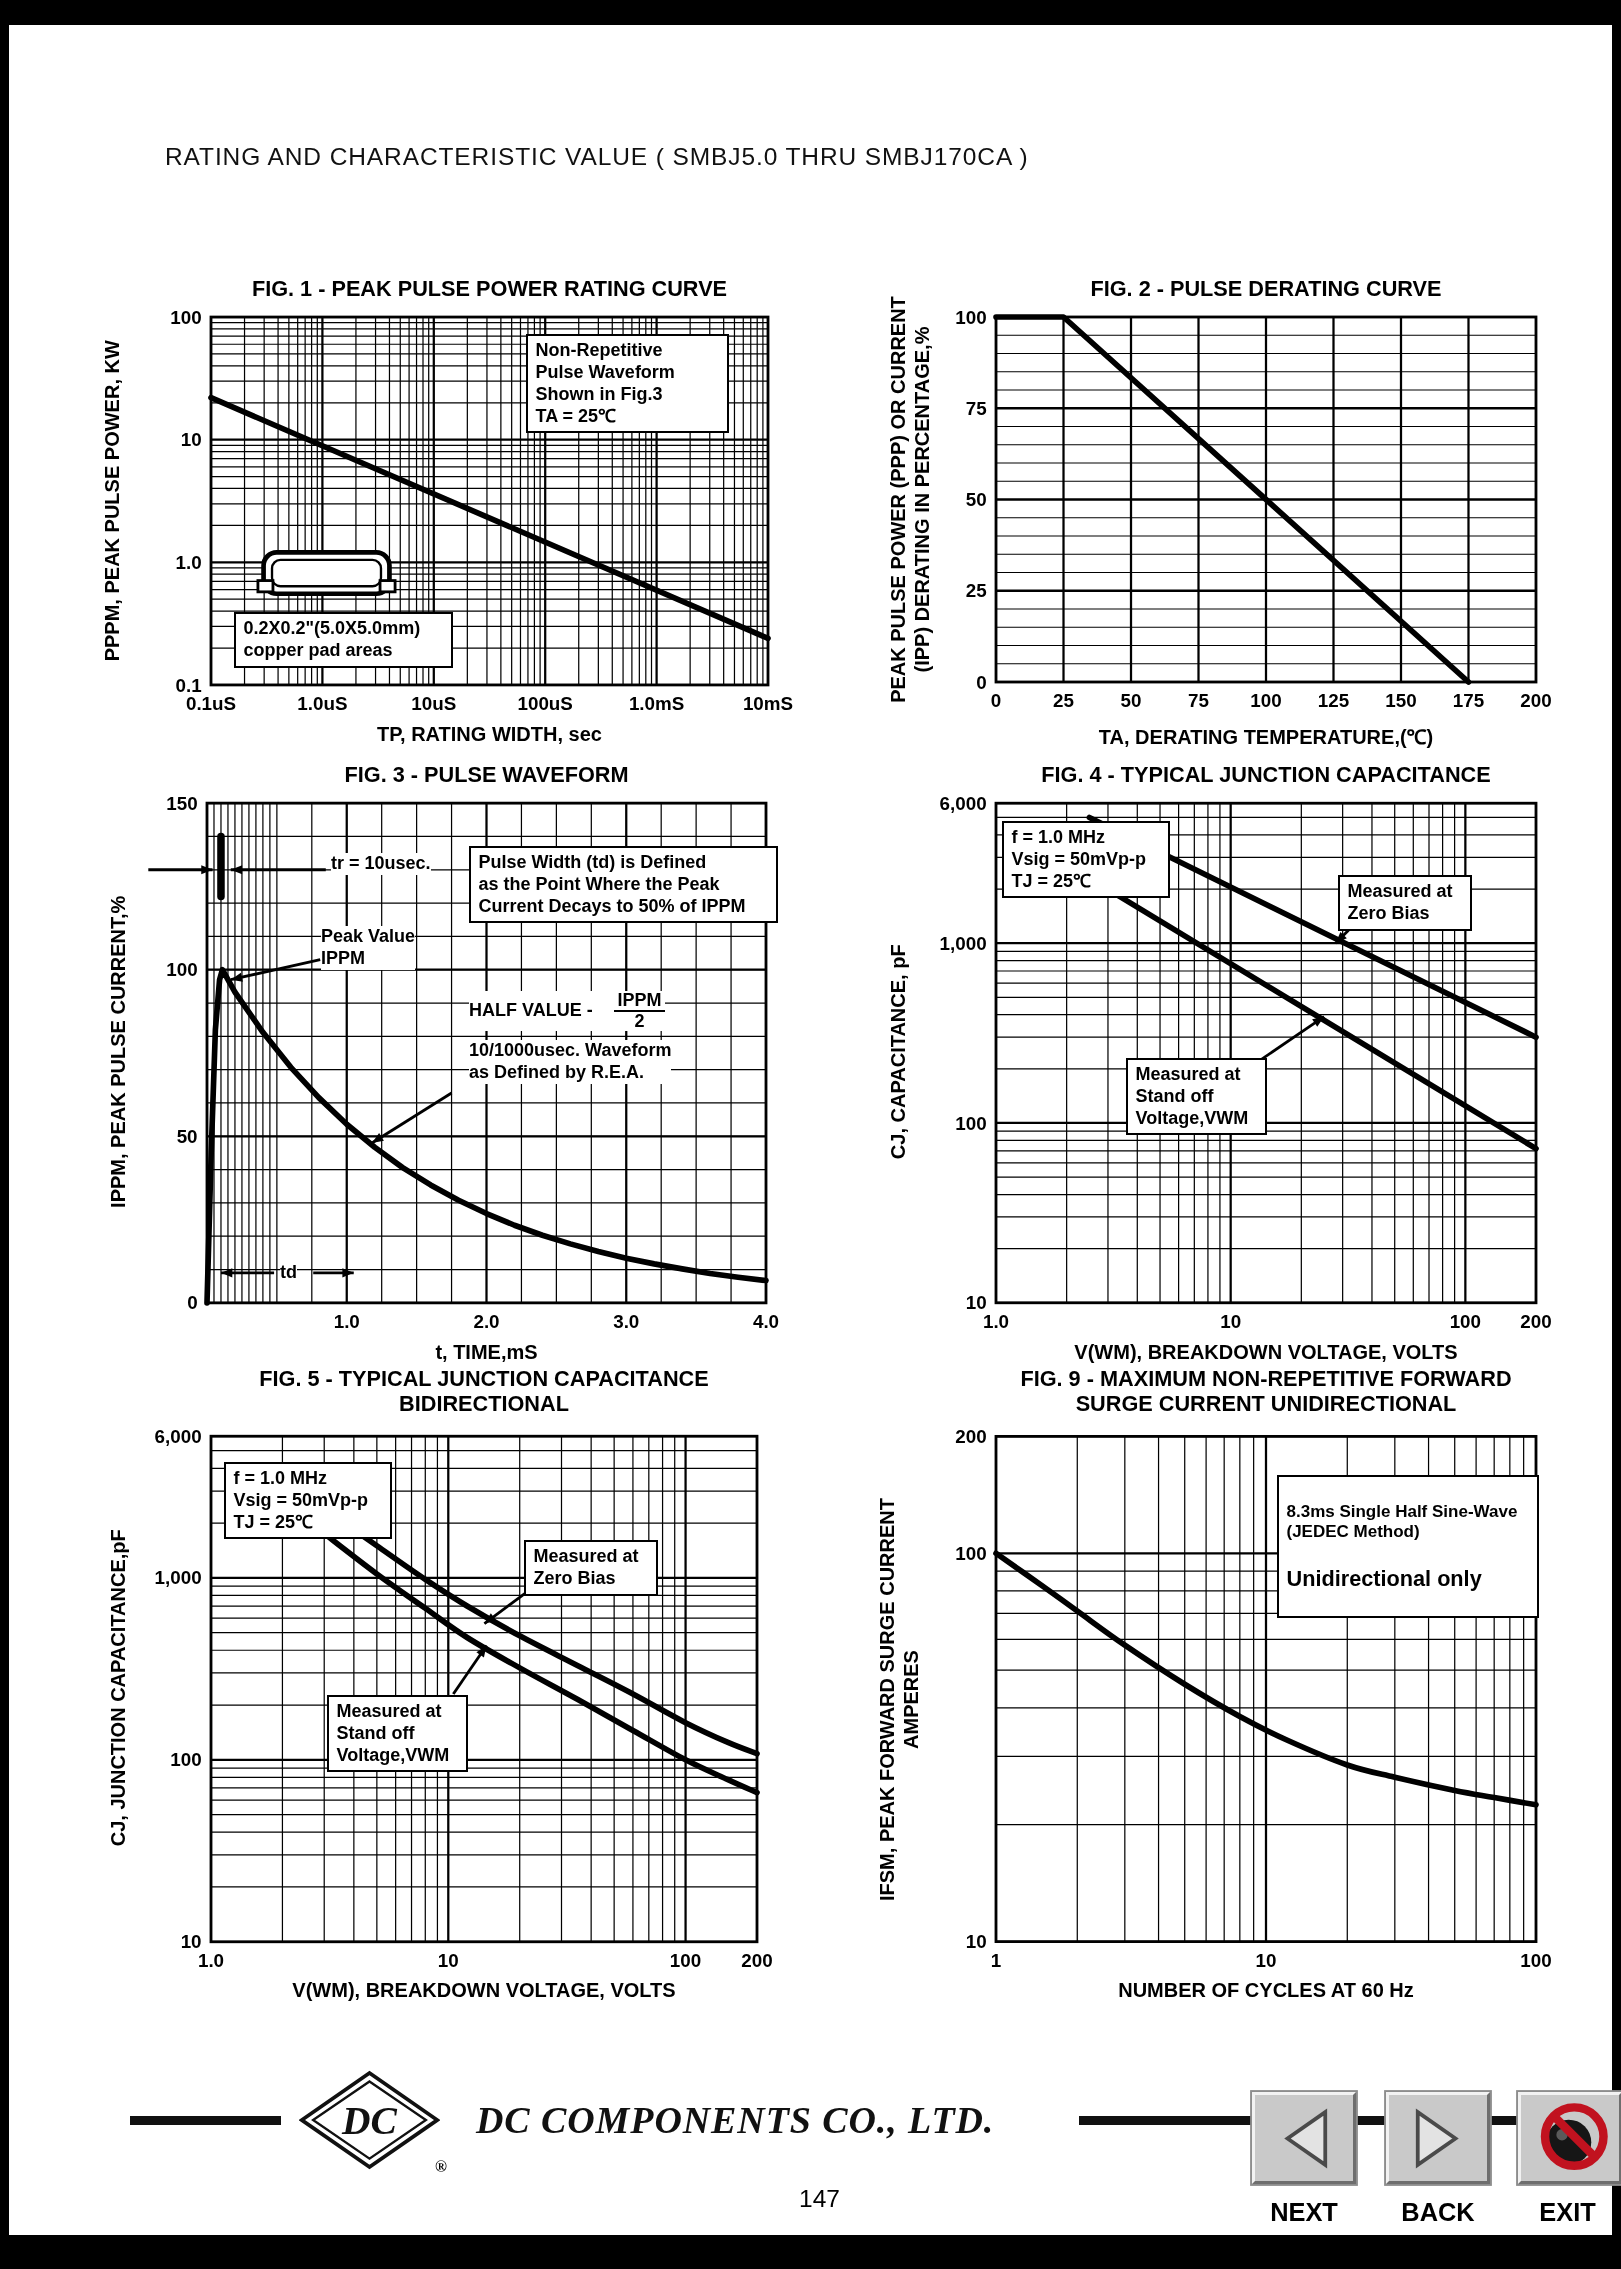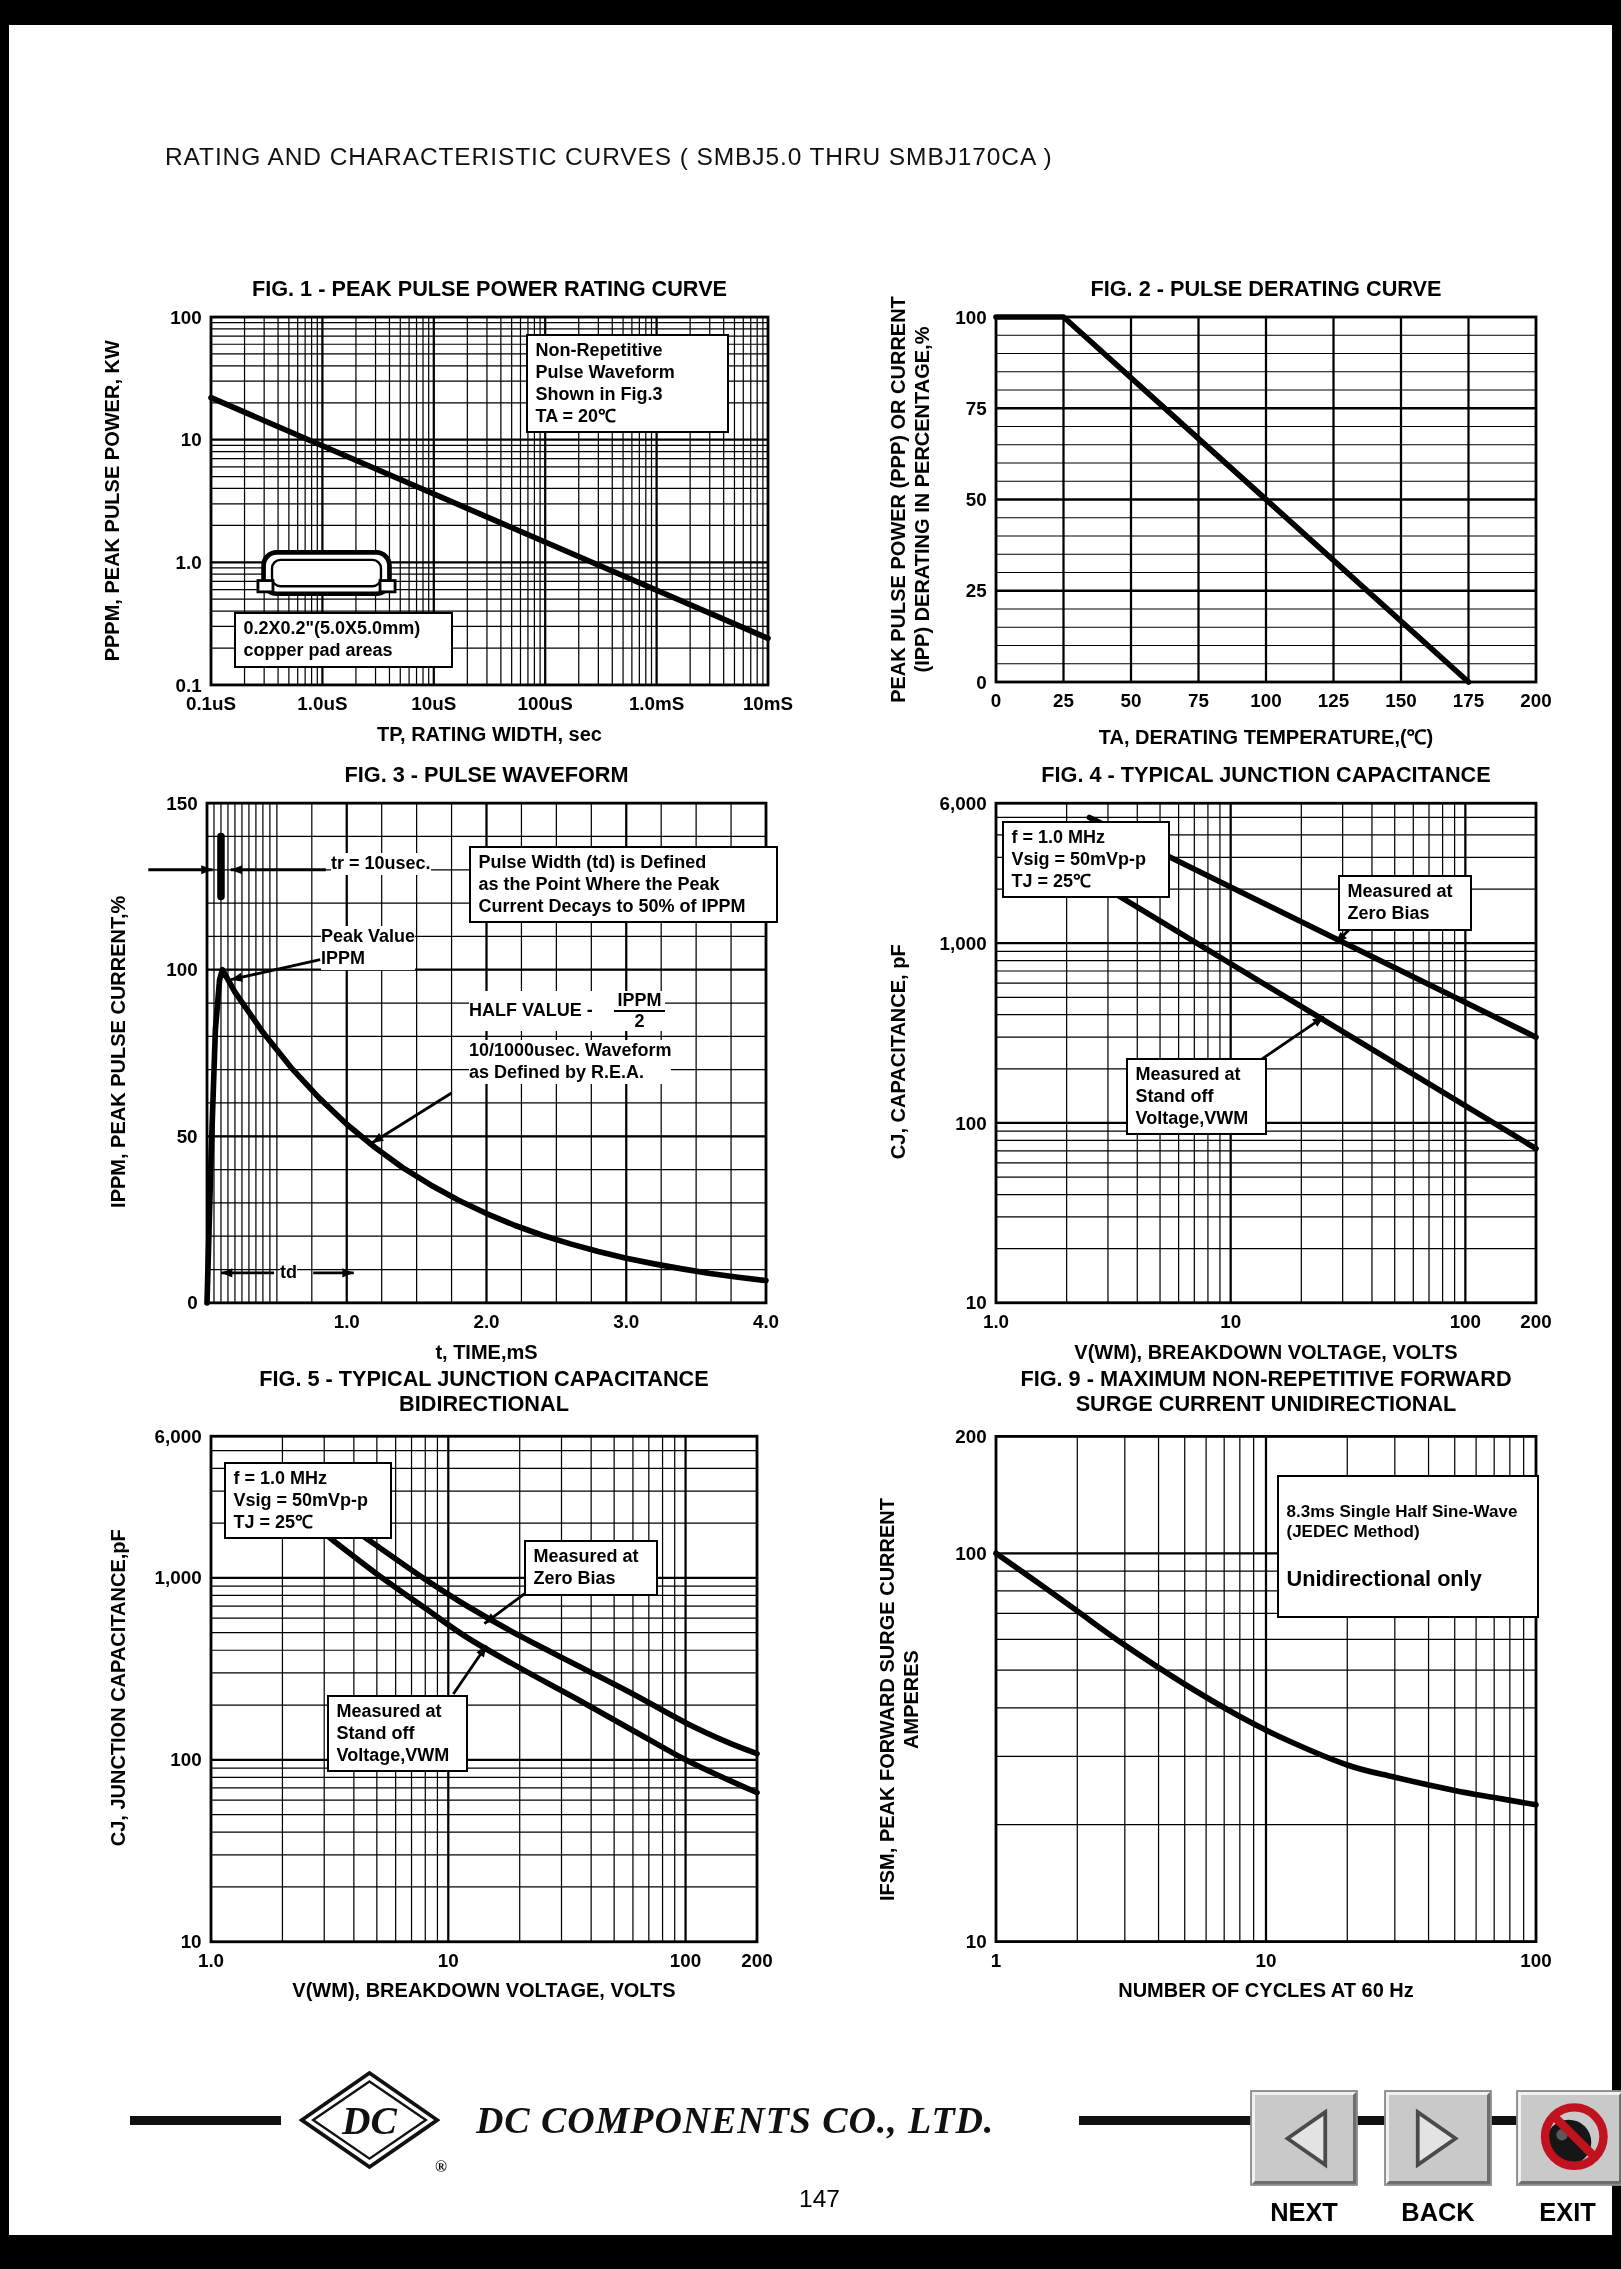--- a/index.html
+++ b/index.html
@@ -36,21 +36,21 @@
 </head>
 <body>
 
 <div class="page">
 
   <div class="frame" style="left:0;top:0;width:1621px;height:24.5px"></div>
   <div class="frame" style="left:0;top:2235px;width:1621px;height:34px"></div>
   <div class="frame" style="left:0;top:0;width:9.4px;height:2269px"></div>
   <div class="frame" style="left:1612px;top:0;width:9.4px;height:2269px"></div>
 
-  <div class="header" style="left:165px;top:143px">RATING AND CHARACTERISTIC CURVES ( SMBJ5.0 THRU SMBJ170CA )</div>
+  <div class="header" style="left:165px;top:143px">RATING AND CHARACTERISTIC VALUE ( SMBJ5.0 THRU SMBJ170CA )</div>
 
   <div class="figtitle" style="left:211px;top:277px;width:557px">FIG. 1 - PEAK PULSE POWER RATING CURVE</div>
   <div class="figtitle" style="left:996px;top:277px;width:540px">FIG. 2 - PULSE DERATING CURVE</div>
   <div class="figtitle" style="left:207px;top:763px;width:559px">FIG. 3 - PULSE WAVEFORM</div>
   <div class="figtitle" style="left:996px;top:763px;width:540px">FIG. 4 - TYPICAL JUNCTION CAPACITANCE</div>
   <div class="figtitle" style="left:211px;top:1367px;width:546px">FIG. 5 - TYPICAL JUNCTION CAPACITANCE
 BIDIRECTIONAL</div>
   <div class="figtitle" style="left:996px;top:1367px;width:540px">FIG. 9 - MAXIMUM NON-REPETITIVE FORWARD
 SURGE CURRENT UNIDIRECTIONAL</div>
 
@@ -411,21 +411,21 @@
       <text x="287" y="564" text-anchor="middle" class="tick">10</text>
       <text x="574" y="564" text-anchor="middle" class="tick">100</text>
       <text x="-10" y="7" text-anchor="end" class="tick">200</text>
       <text x="-10" y="131.25010046679074" text-anchor="end" class="tick">100</text>
       <text x="-10" y="544" text-anchor="end" class="tick">10</text>
     </svg>
 
   <div class="anno abox" style="left:526px;top:334px;width:184px">Non-Repetitive
 Pulse Waveform
 Shown in Fig.3
-TA = 20℃</div>
+TA = 25℃</div>
   <svg class="pkg" style="left:256px;top:543px" width="141" height="62" viewBox="0 0 150 66">
     <rect x="8" y="10" width="134" height="44" rx="14" fill="#fff" stroke="#000" stroke-width="5"></rect>
     <rect x="17" y="18" width="116" height="28" rx="9" fill="none" stroke="#000" stroke-width="2.5"></rect>
     <rect x="2" y="40" width="16" height="12" fill="#fff" stroke="#000" stroke-width="3"></rect>
     <rect x="132" y="40" width="16" height="12" fill="#fff" stroke="#000" stroke-width="3"></rect>
   </svg>
   <div class="anno abox" style="left:234px;top:612px;width:200px">0.2X0.2"(5.0X5.0mm)
 copper pad areas</div>
 
   <div class="anno" style="left:331px;top:853px">tr = 10usec.</div>

